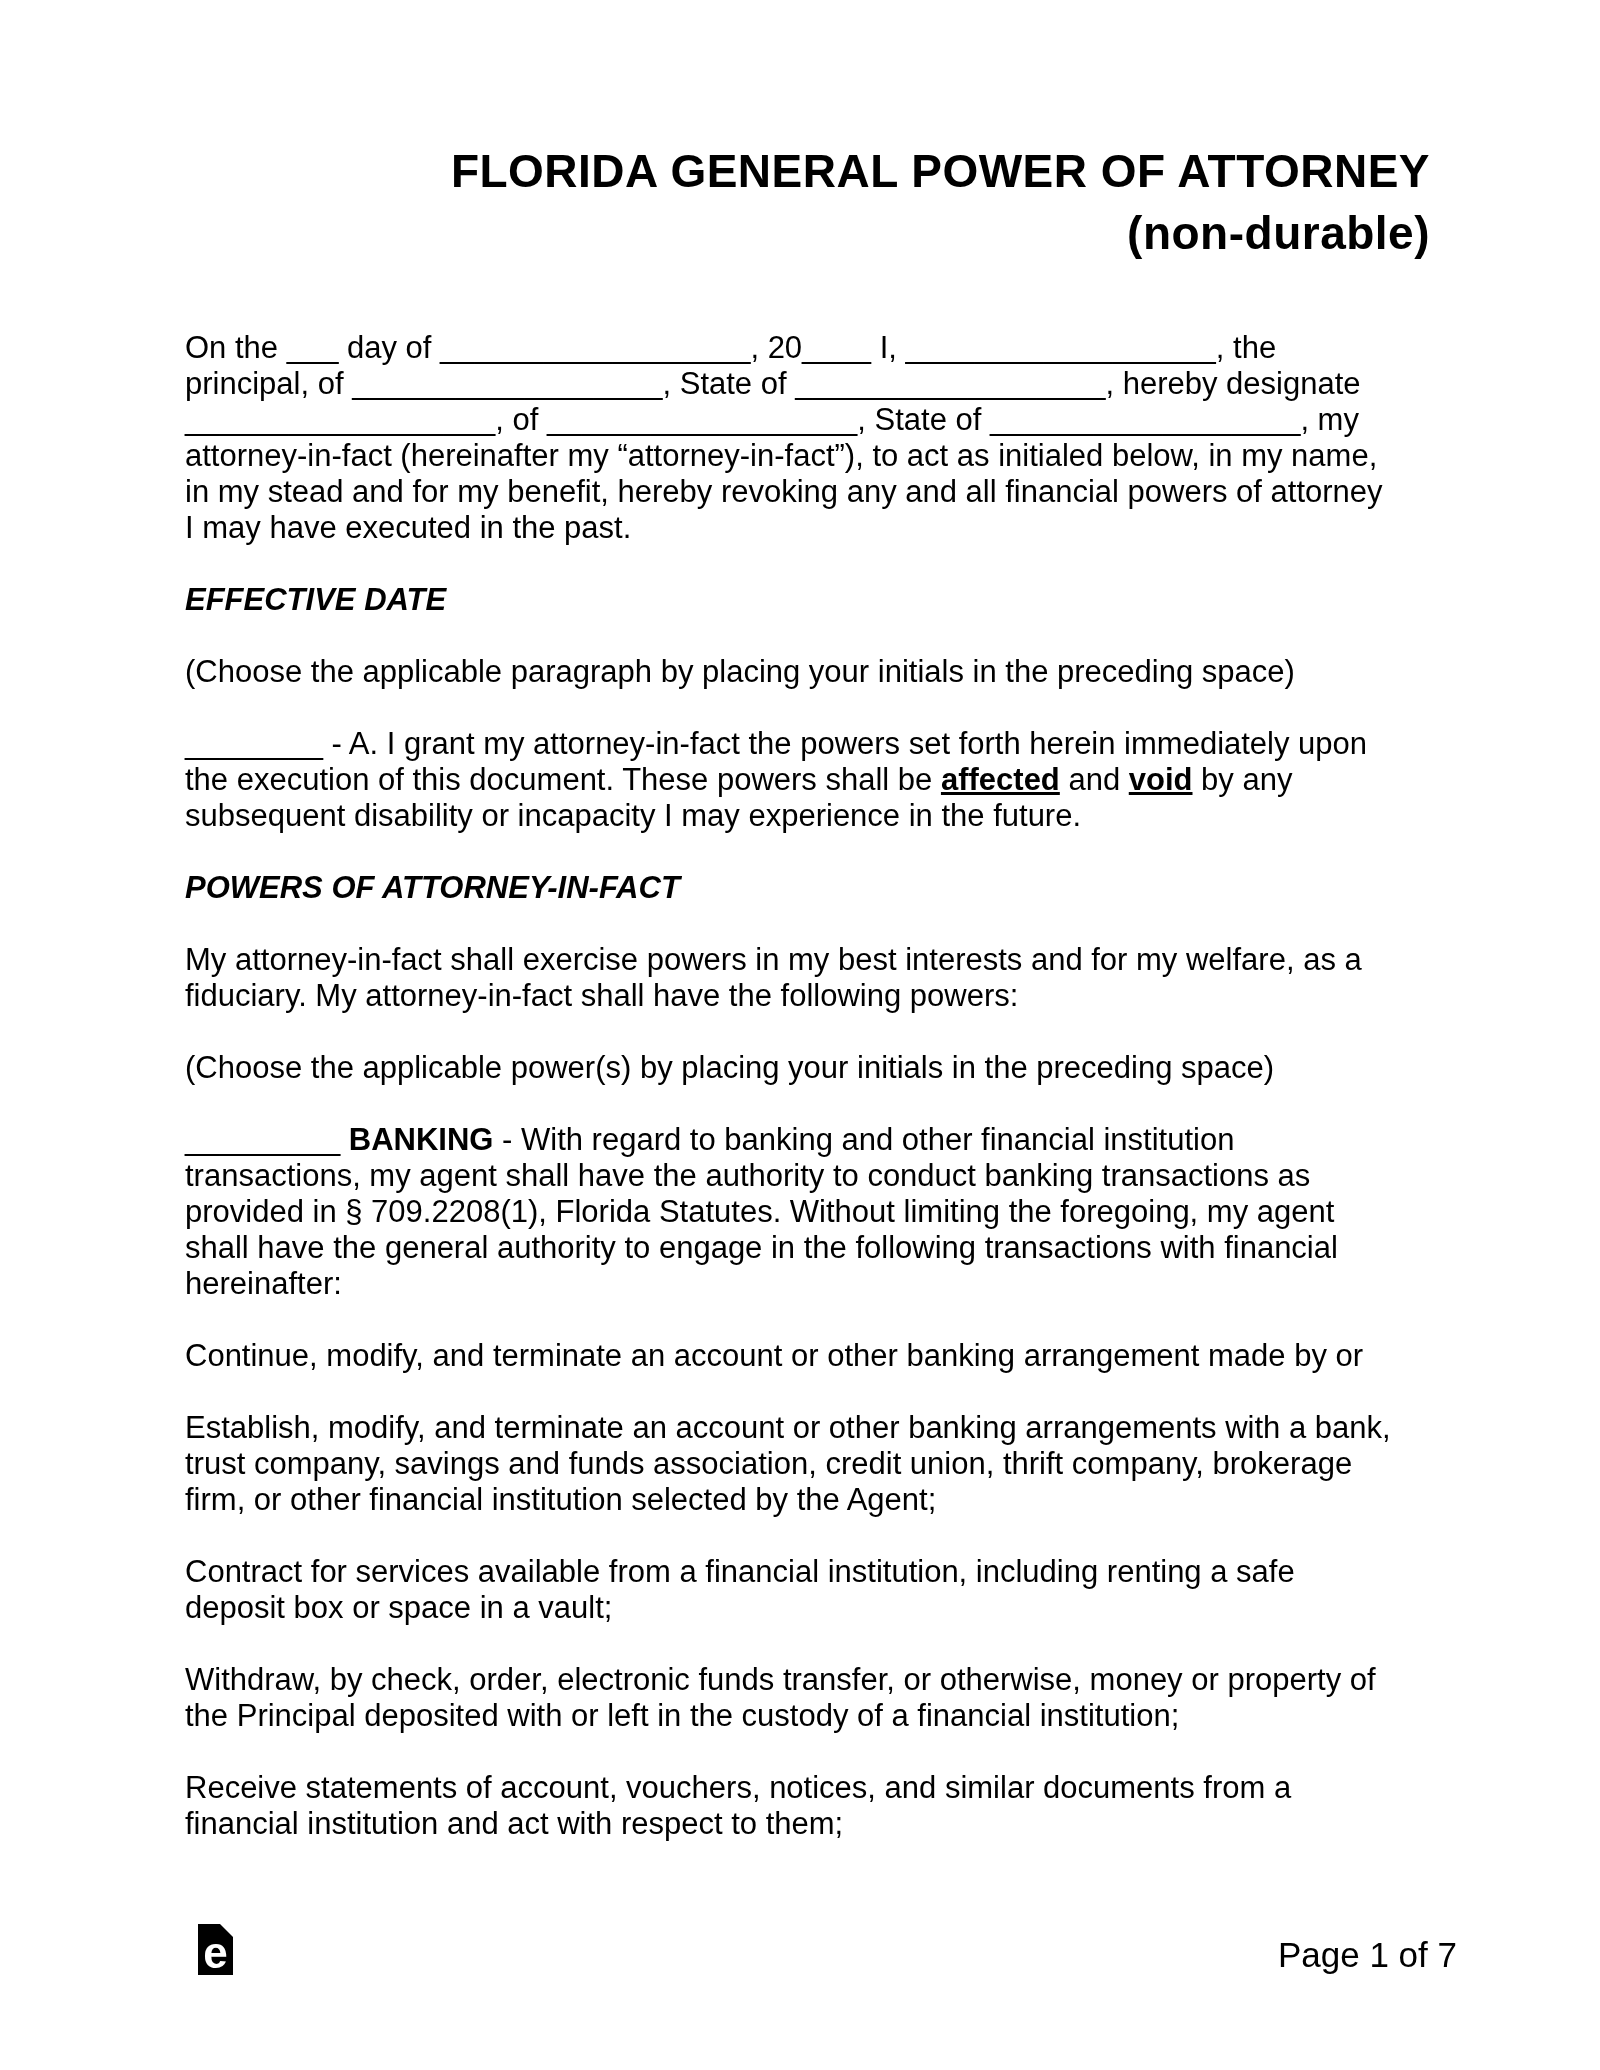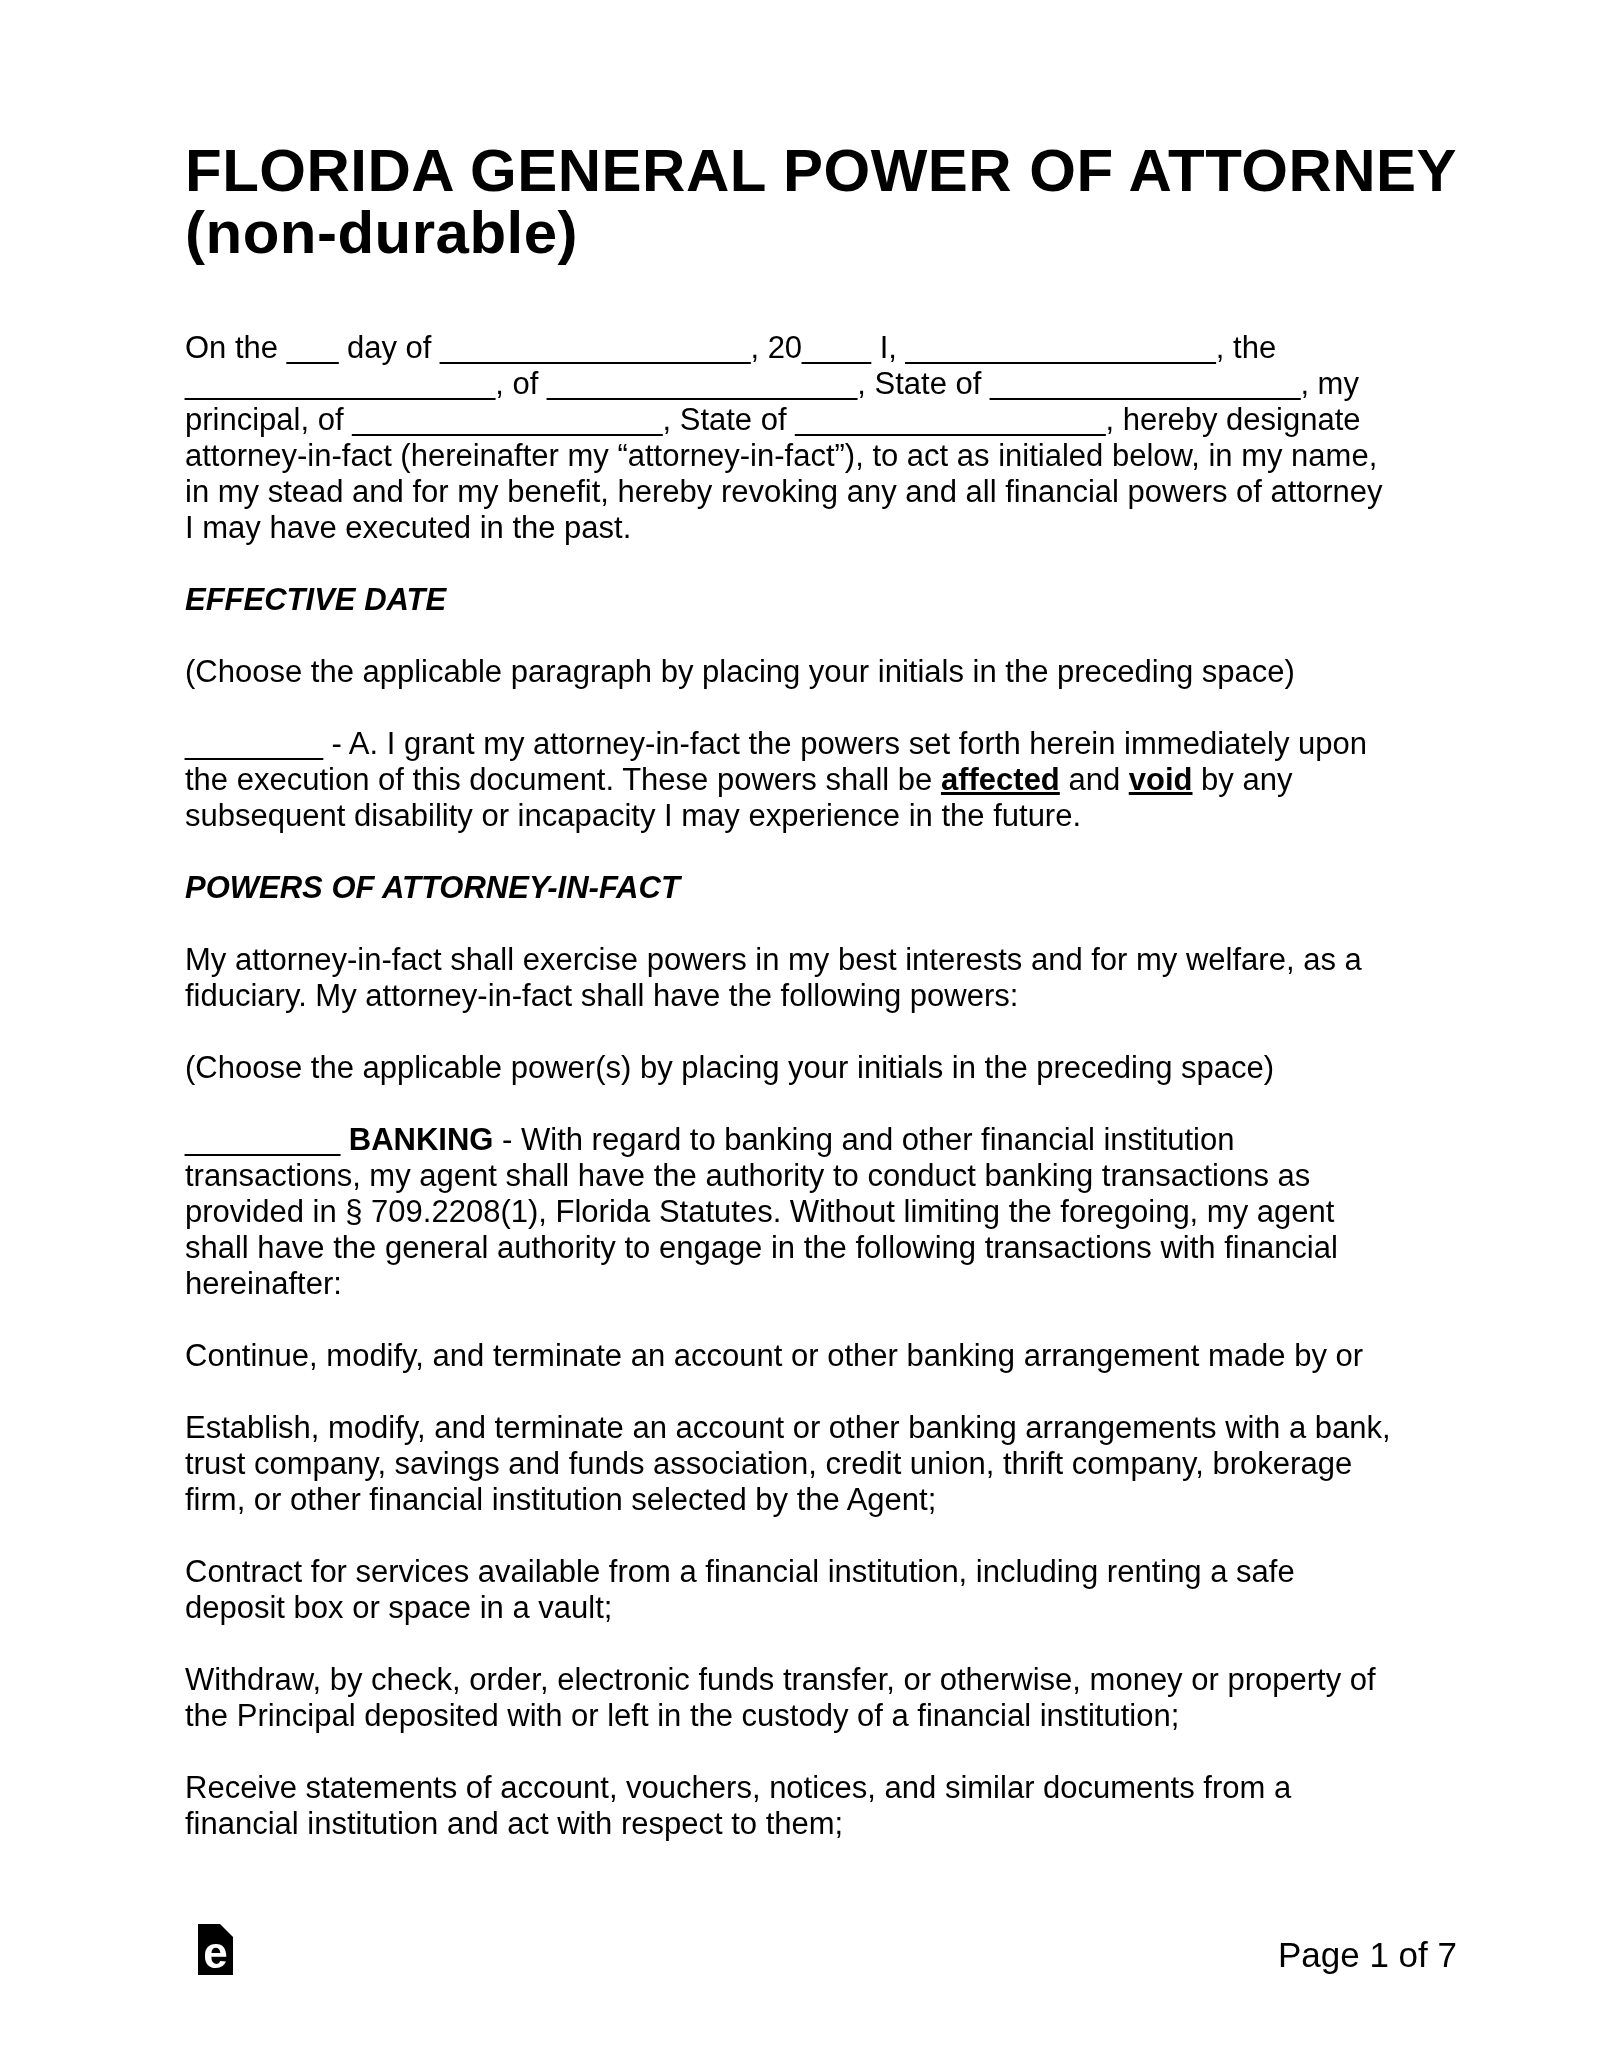--- a/index.html
+++ b/index.html
@@ -15,22 +15,22 @@
     overflow: hidden;
   }
   .content {
     position: absolute;
     left: 185px;
     top: 140px;
     width: 1245px;
   }
   .doc-title {
     margin: 0 0 66px 0;
-    text-align: left;
-    font-size: 60px;
+    text-align: right;
+    font-size: 46px;
     line-height: 62px;
     font-weight: 700;
     letter-spacing: 0.5px;
   }
   .title-line { display: block; white-space: pre; }
   .block { margin: 0 0 36px 0; }
   .heading { text-align: left; font-weight: 700; font-style: italic; }
   .line { white-space: pre; }
   .b { font-weight: 700; }
   .u { text-decoration: underline; margin-top: 7px; }
@@ -79,22 +79,22 @@
 
 <div class="page">
   <div class="content">
     <h1 class="doc-title">
       <span class="title-line">FLORIDA GENERAL POWER OF ATTORNEY</span>
       <span class="title-line">(non-durable)</span>
     </h1>
 
     <div class="block para">
         <div class="line"><span>On the ___ day of __________________, 20____ I, __________________, the</span></div>
+        <div class="line"><span>principal, of __________________, State of __________________, hereby designate</span></div>
         <div class="line"><span>__________________, of __________________, State of __________________, my</span></div>
-        <div class="line"><span>principal, of __________________, State of __________________, hereby designate</span></div>
         <div class="line"><span>attorney-in-fact (hereinafter my “attorney-in-fact”), to act as initialed below, in my name,</span></div>
         <div class="line"><span>in my stead and for my benefit, hereby revoking any and all financial powers of attorney</span></div>
         <div class="line"><span>I may have executed in the past.</span></div>
       </div>
 
     <div class="block heading">EFFECTIVE DATE</div>
 
     <div class="block para">
         <div class="line"><span>(Choose the applicable paragraph by placing your initials in the preceding space)</span></div>
       </div>

